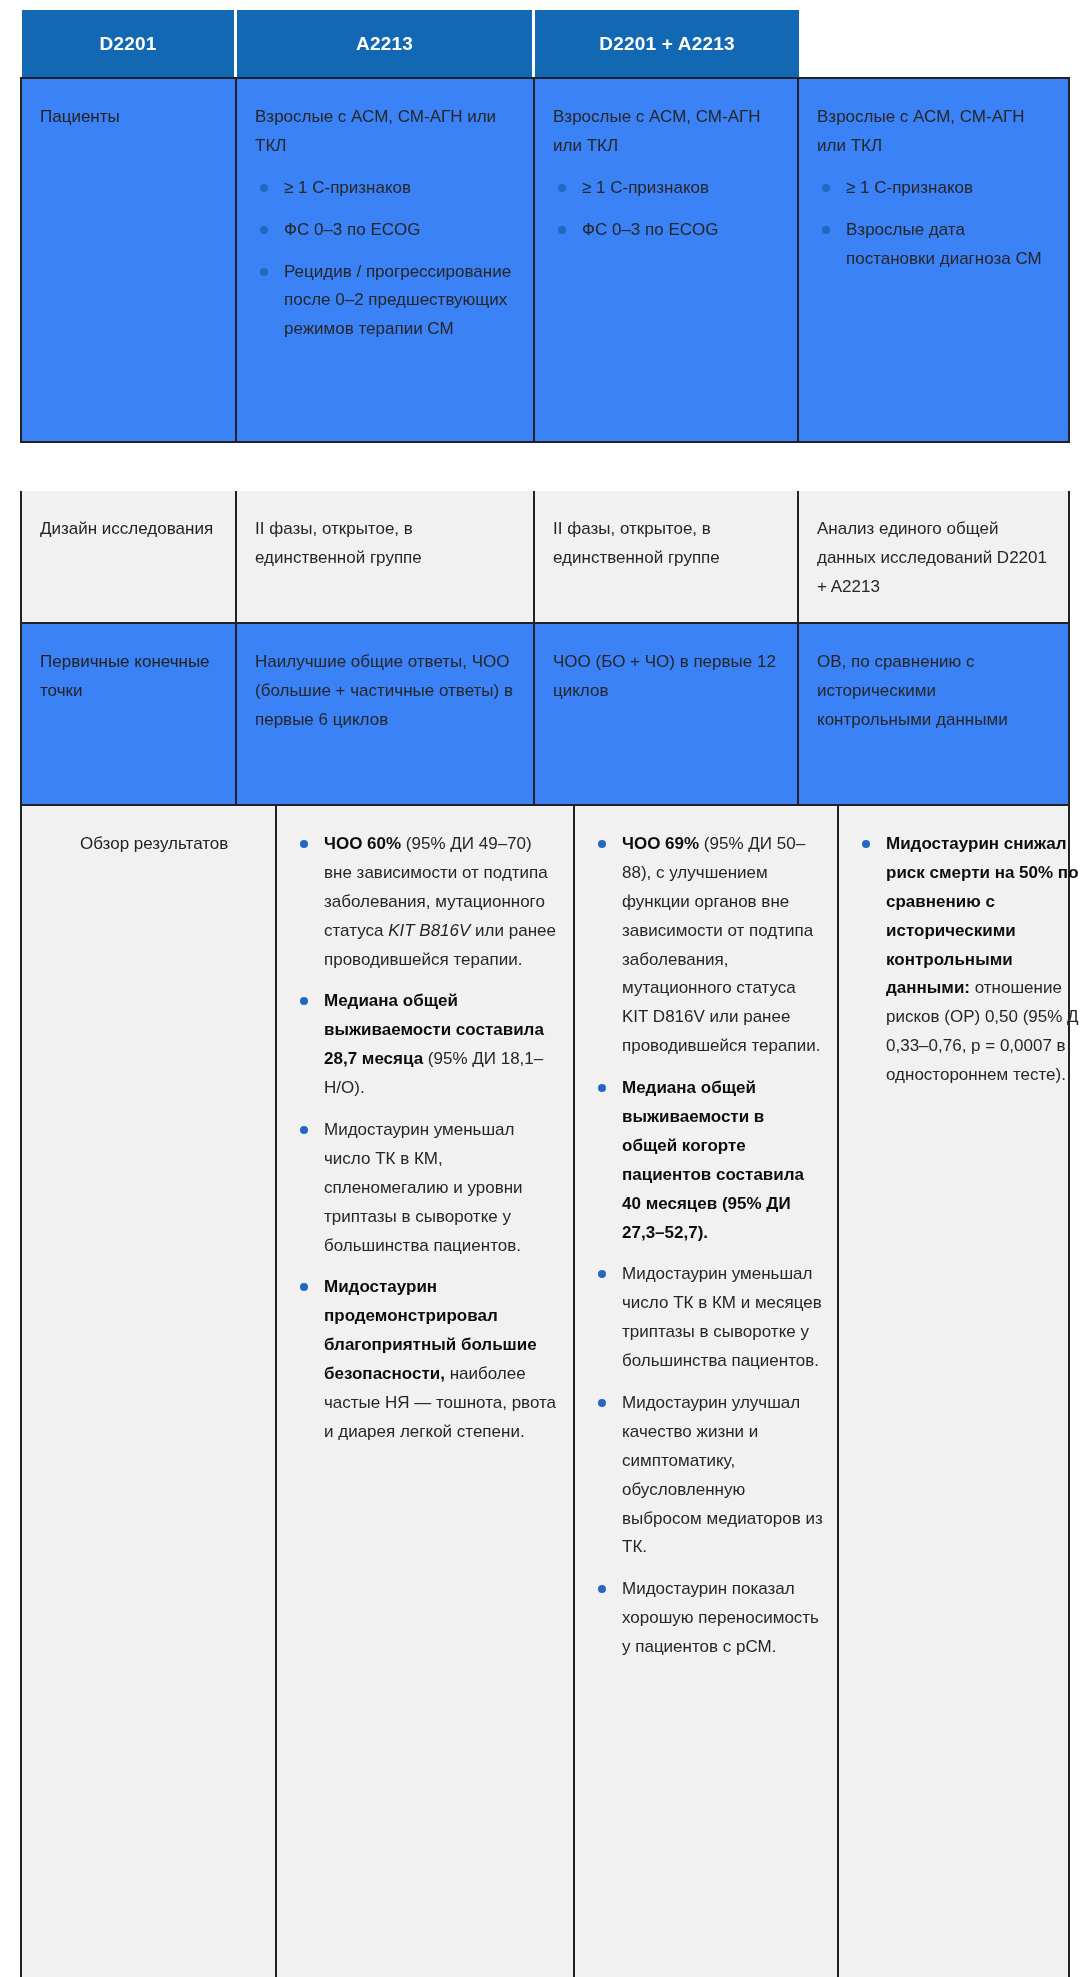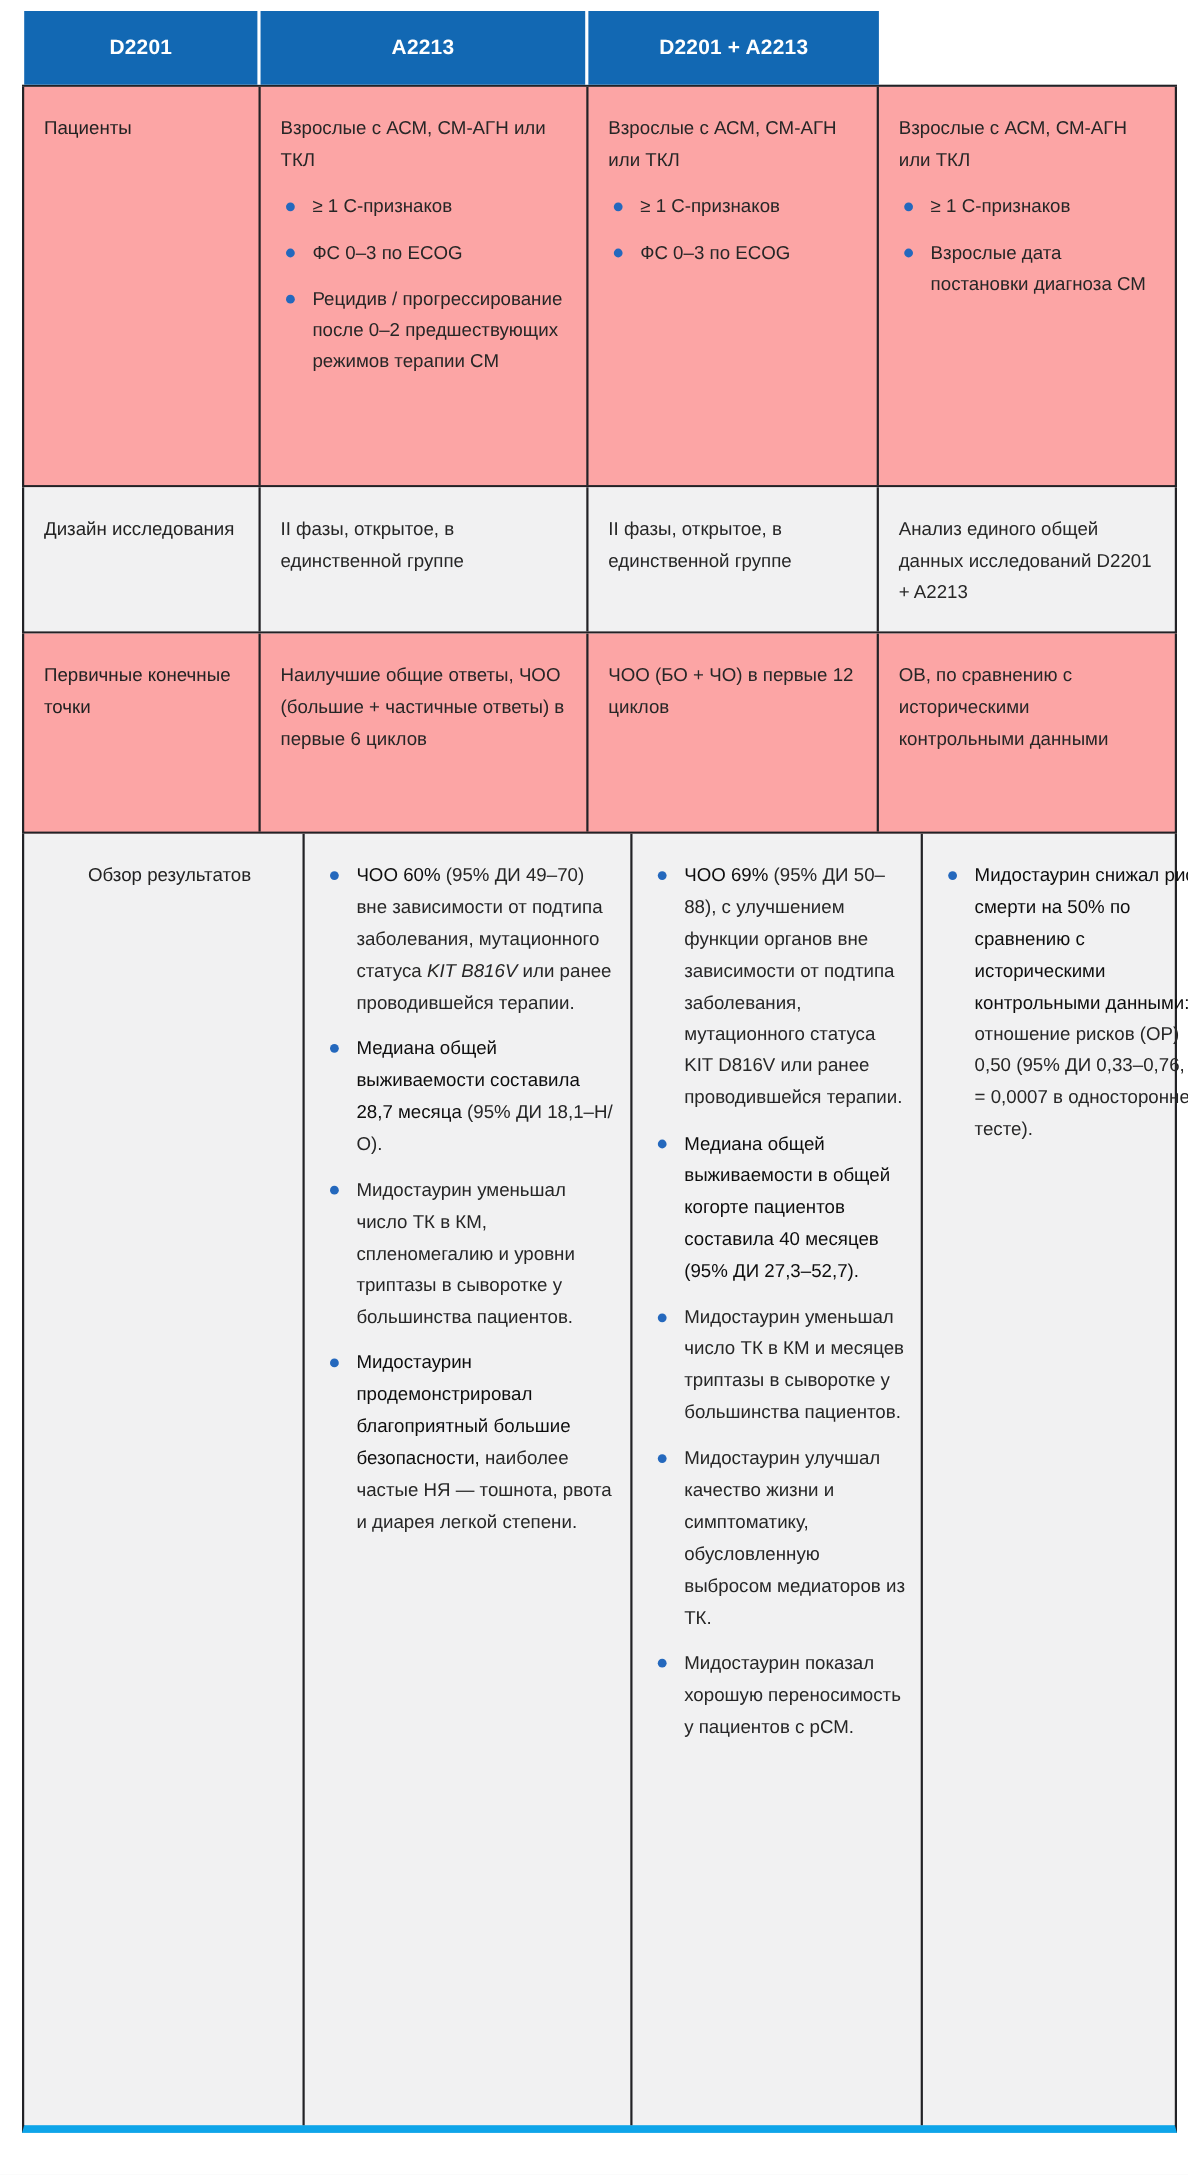--- a/index.html
+++ b/index.html
@@ -27,42 +27,42 @@
     font-size:19px;display:flex;align-items:center;justify-content:center;
     letter-spacing:.2px;
   }
   .header-cell:not(:last-child){border-right:3px solid #ffffff;}
   .t-body{border-top:2px solid var(--line);}
   .t-row{
     display:grid;grid-template-columns:215px 298px 264px 269px;
     border-left:2px solid var(--line);
     border-right:2px solid var(--line);
     border-bottom:2px solid var(--line);
-    background:#fca5a5;
+    background:#3b82f6;
   }
   .t-row.shaded{background:var(--shaded);}
   .t-row:nth-child(1){min-height:364px;}
-  .t-row:nth-child(2){min-height:133px;}
+  .t-row:nth-child(2){min-height:133px;margin-top:48px;}
   .t-row:nth-child(3){min-height:182px;}
   .t-row:nth-child(4){min-height:1181px;}
   .t-row:last-child{border-bottom:7px solid #0ea5e9;padding-left:40px;}
   .t-cell{
     padding:24px 14px 20px 18px;
     font-size:17px;line-height:1.7;color:var(--text);
   }
   .t-cell:not(:last-child){border-right:2px solid var(--line);}
   .label-cell{color:#222222;}
   .block{margin:0 0 13px 0;}
   .block:last-child{margin-bottom:0;}
   .bullet{position:relative;padding-left:29px;}
   .dot{
     position:absolute;left:5px;top:10px;width:8px;height:8px;
     border-radius:50%;background:var(--bullet-blue);
   }
-  .seg-b{font-weight:normal;color:var(--text-bold);}
+  .seg-b{font-weight:bold;color:var(--text-bold);}
   .seg-i{font-style:italic;}
 </style>
 </head>
 <body>
 
 <div class="study-table">
   <div class="header-row">
     <div class="header-cell">D2201</div>
     <div class="header-cell">A2213</div>
     <div class="header-cell">D2201 + A2213</div>

